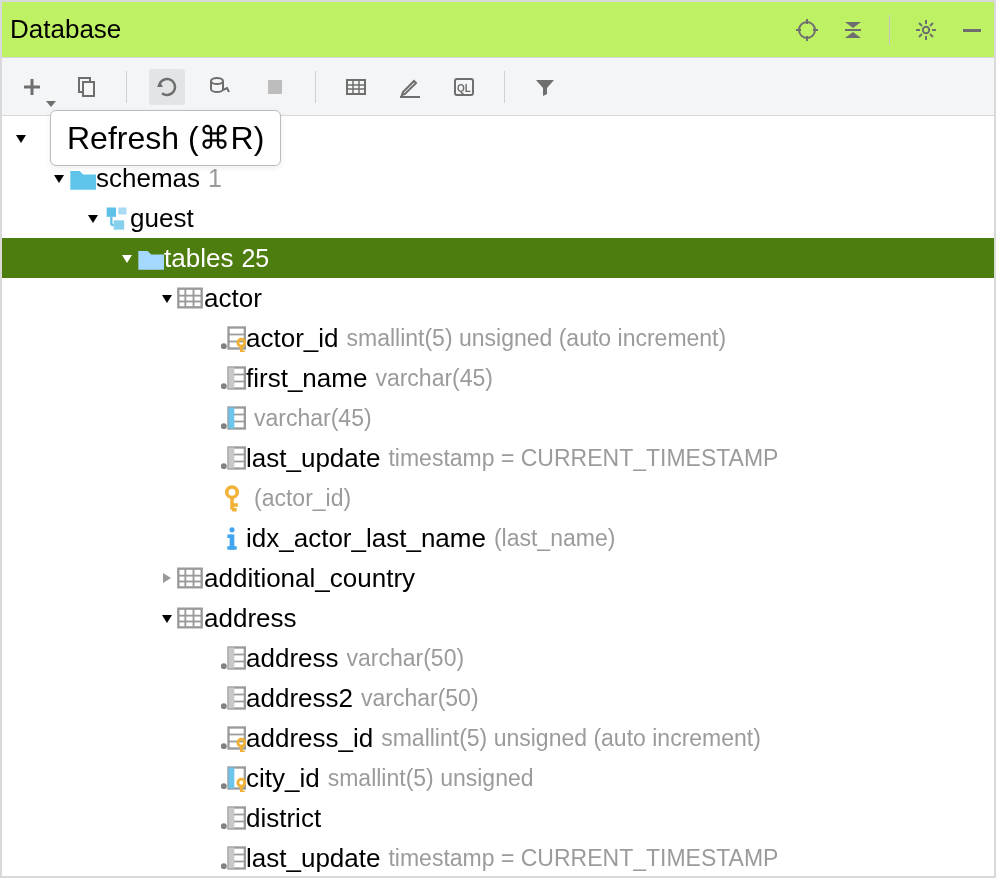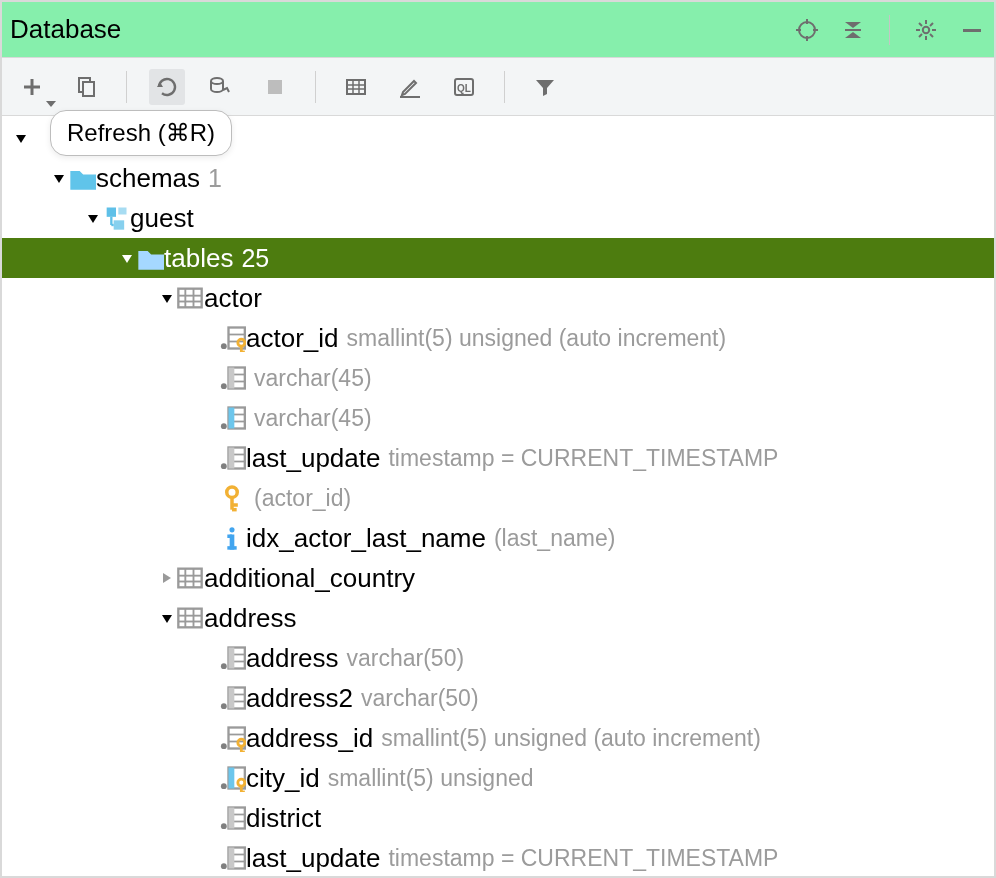--- a/index.html
+++ b/index.html
@@ -10,21 +10,21 @@
     font-family: -apple-system, "Helvetica Neue", Arial, sans-serif;
     font-size: 26px;
     color: #000;
     background: #fff;
     border: 2px solid #d9d9d9;
     overflow: hidden;
   }
   
   .titlebar {
     height: 56px;
-    background: #86efac;
+    background: #bef264;
     border-bottom: 1px solid #d9d9d9;
     display: flex;
     align-items: center;
     padding: 0 8px;
   }
   .titlebar .title { flex:1; color:#000; font-size:26px; }
   .titlebar .tb-right { display:flex; align-items:center; gap:18px; }
   .titlebar .tb-sep { width:1px; height:30px; background:#c5c5c5; margin:0 4px; }
 
   .icon { width:28px; height:28px; display:inline-flex; align-items:center; justify-content:center; color:#6e6e6e; }
@@ -44,23 +44,23 @@
   .tb-btn.hover { background:#e2e4e6; }
   .tb-btn .with-caret { position:relative; }
   .caret-sm { position:absolute; right:-10px; bottom:-6px; width:0;height:0;border-left:5px solid transparent;border-right:5px solid transparent;border-top:6px solid #6e6e6e; }
 
   
   .tooltip {
     position:absolute;
     left:50px; top:110px;
     background:#fff;
     border:1px solid #bdbdbd;
-    border-radius:16px;
+    border-radius:6px;
     padding: 8px 16px;
-    font-size:24px;
+    font-size:32px;
     color:#000;
     box-shadow: 0 2px 6px rgba(0,0,0,.08);
     z-index:10;
   }
 
   
   .tree { padding-top: 2px; }
   .row {
     display:flex; align-items:center;
     height: 40px;
@@ -409,20 +409,21 @@
       </span>
     <span class="label">actor_id</span>
     <span class="meta">smallint(5) unsigned (auto increment)</span>
   </div>
   <div class="row lv5">
     <span class="node-icon">
         <svg viewBox="0 0 24 24">
           <use href="#i-col"></use>
         </svg>
       </span>
+    <span class="label">first_name</span>
     <span class="meta">varchar(45)</span>
   </div>
   <div class="row lv5">
     <span class="node-icon">
         <svg viewBox="0 0 24 24">
           <use href="#i-col-hl"></use>
         </svg>
       </span>
     <span class="meta">varchar(45)</span>
   </div>

